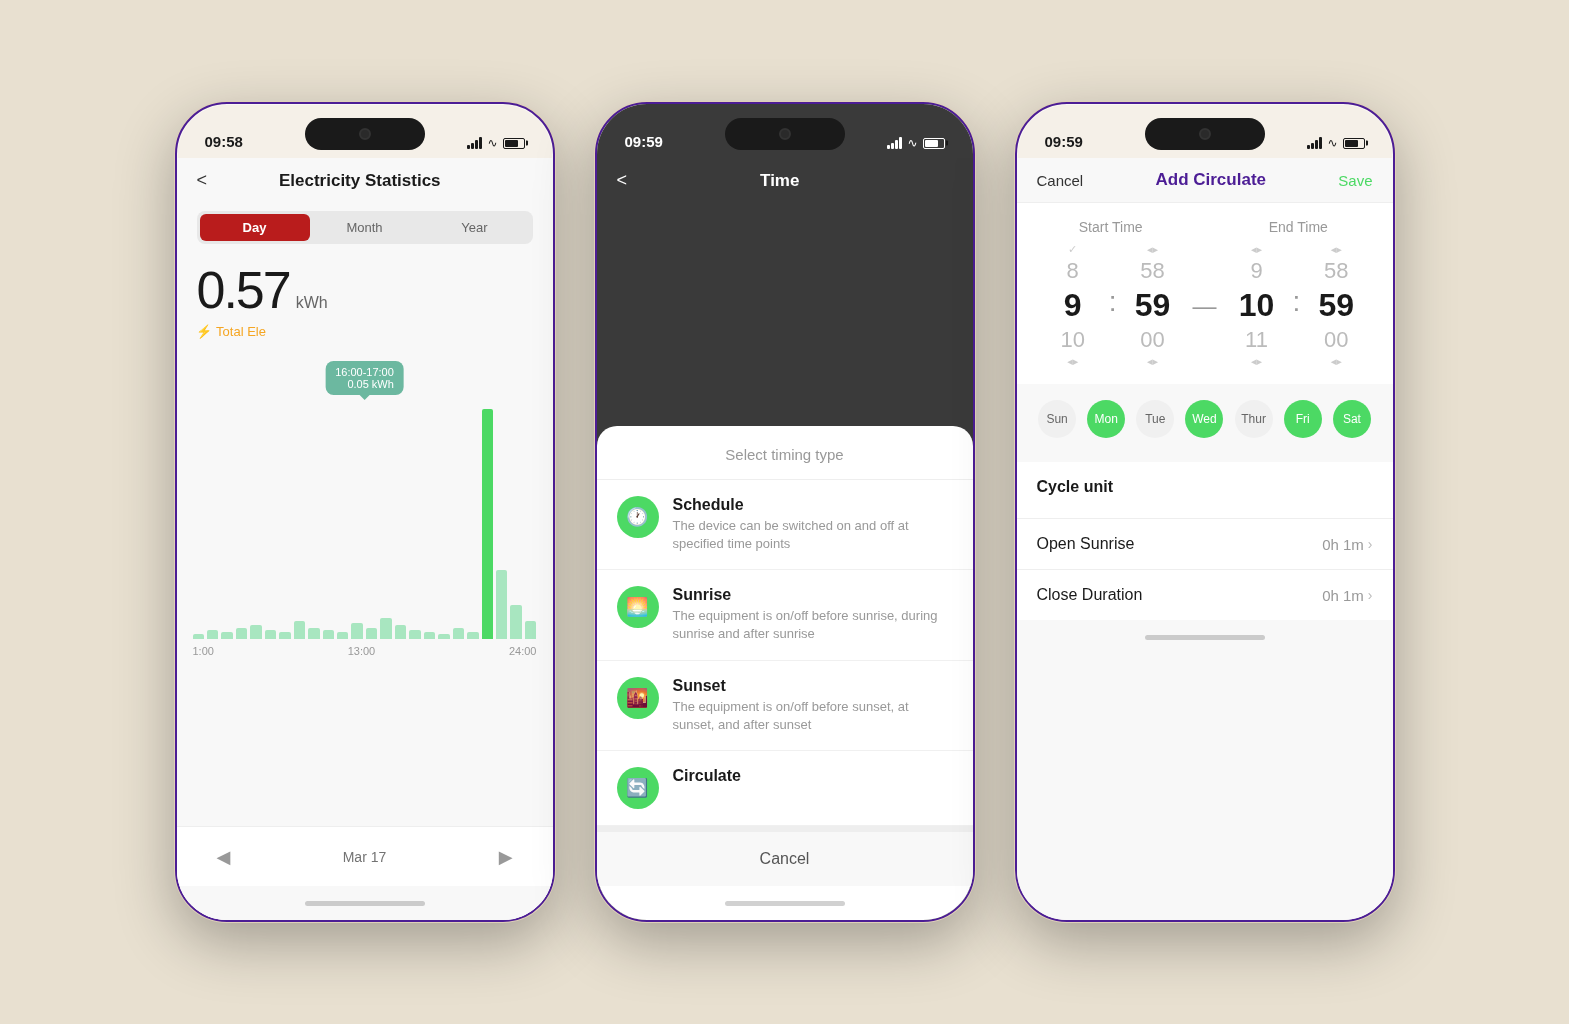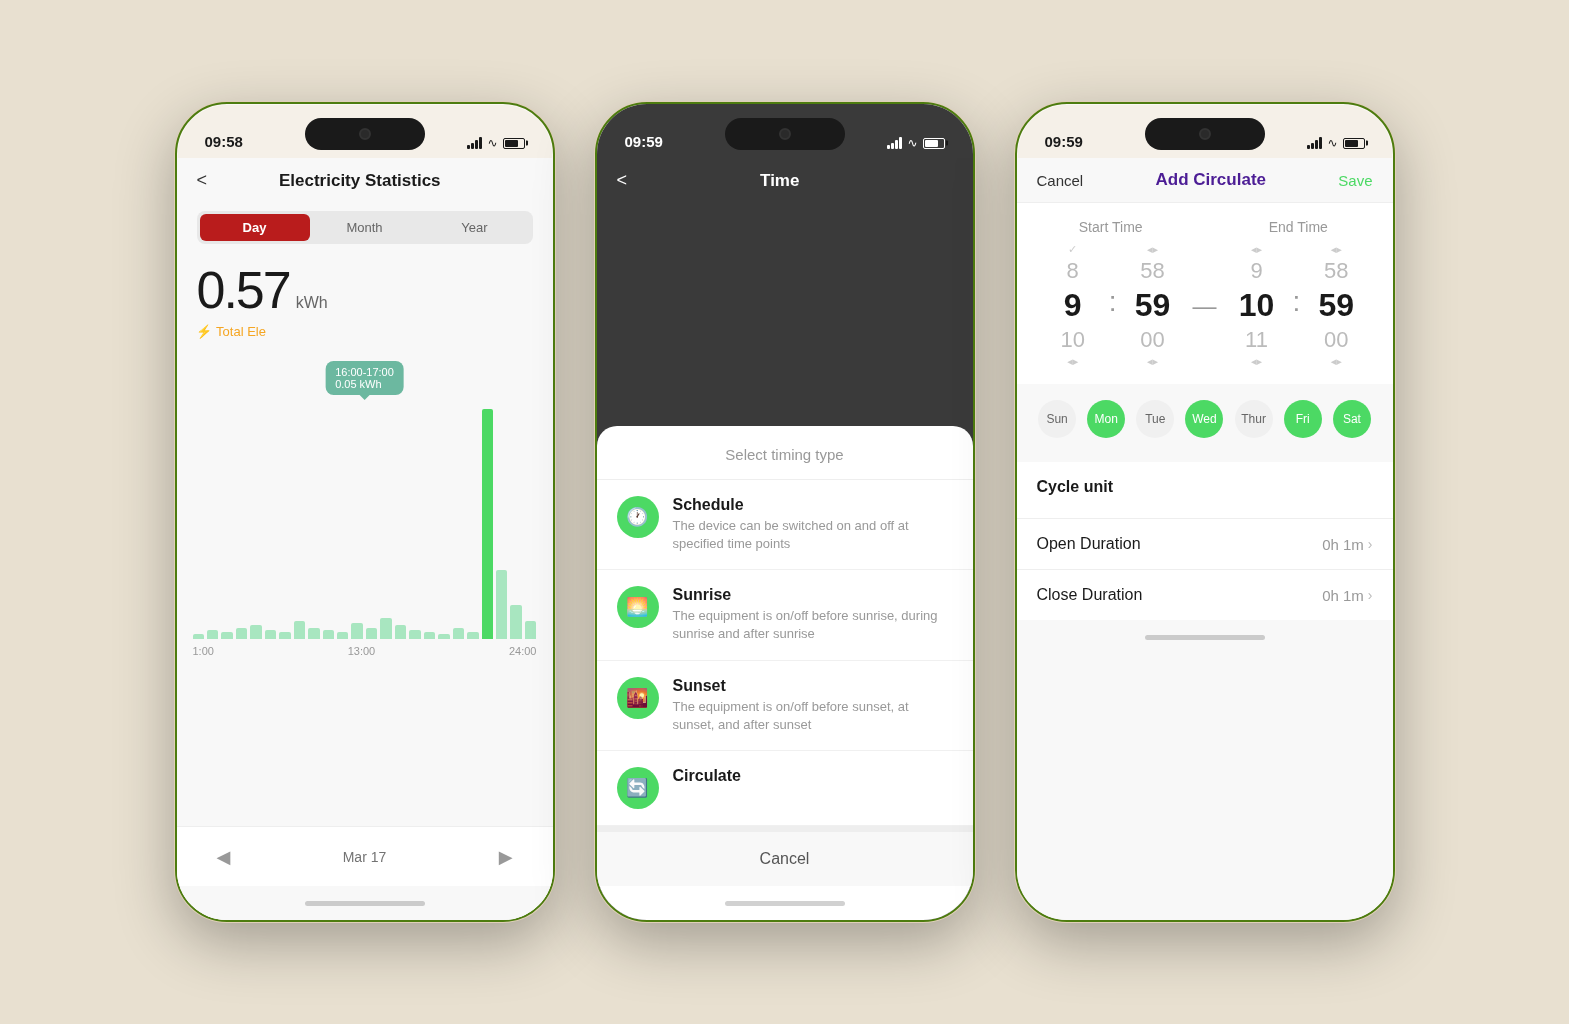--- a/index.html
+++ b/index.html
@@ -13,21 +13,21 @@
       gap: 40px;
       padding: 20px;
     }
 
     
     .phone {
       width: 380px;
       height: 820px;
       background: #f5f0e8;
       border-radius: 52px;
-      border: 2px solid #4d7c0f;
+      border: 2px solid #4c1d95;
       box-shadow: 0 0 0 1px #e0d0b8, 0 20px 60px rgba(0,0,0,0.3), inset 0 0 0 1px rgba(255,255,255,0.5);
       overflow: hidden;
       position: relative;
       display: flex;
       flex-direction: column;
     }
 
     
     .phone-notch {
       position: absolute;
@@ -192,21 +192,21 @@
     .chart-tooltip {
       position: absolute;
       top: 10px;
       left: 50%;
       transform: translateX(-50%);
       background: #6cb8a0;
       color: white;
       border-radius: 8px;
       padding: 5px 10px;
       font-size: 11px;
-      text-align: left;
+      text-align: right;
       white-space: nowrap;
       z-index: 10;
     }
     .chart-tooltip::after {
       content: '';
       position: absolute;
       bottom: -5px;
       left: 50%;
       transform: translateX(-50%);
       border: 5px solid transparent;
@@ -721,21 +721,21 @@
         <div class="day-btn inactive">Thur</div>
         <div class="day-btn active">Fri</div>
         <div class="day-btn active">Sat</div>
       </div>
 
     <div class="cycle-unit-section">
       <div class="cycle-unit-title">Cycle unit</div>
     </div>
 
     <div class="duration-row">
-      <span class="duration-label">Open Duration</span>
+      <span class="duration-label">Open Sunrise</span>
       <div class="duration-value">
         <span>0h 1m</span>
         <span class="chevron">›</span>
       </div>
     </div>
 
     <div class="duration-row">
       <span class="duration-label">Close Duration</span>
       <div class="duration-value">
         <span>0h 1m</span>

